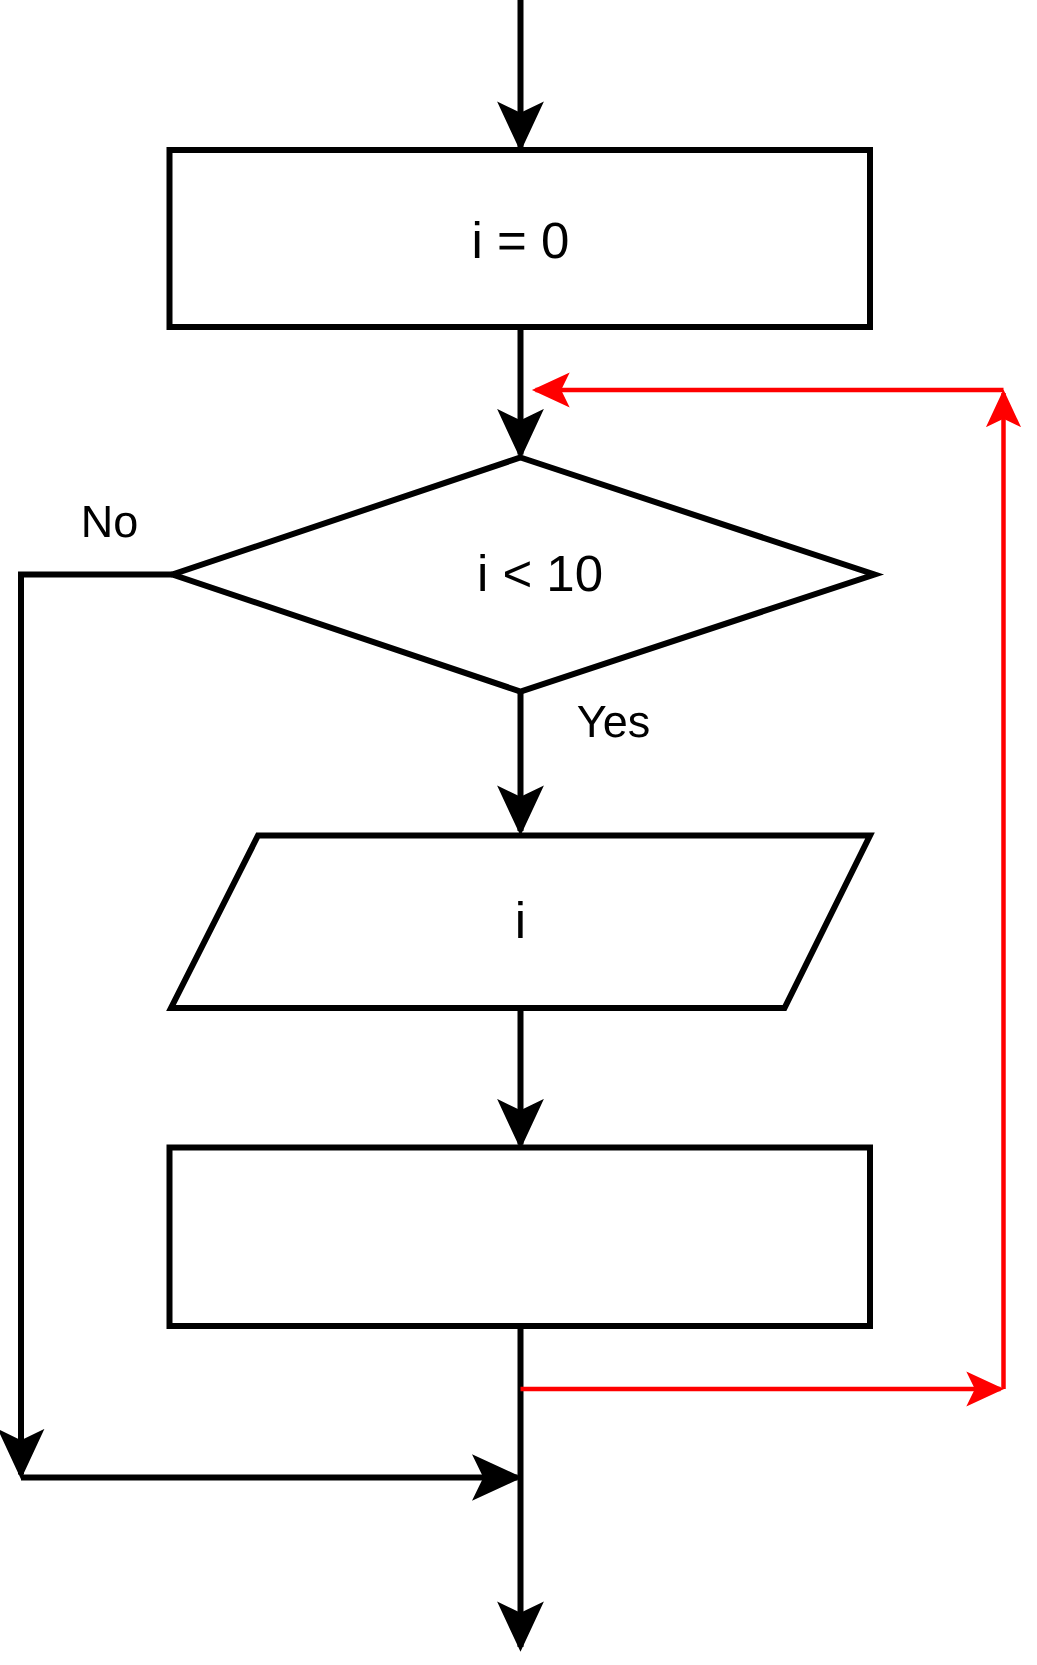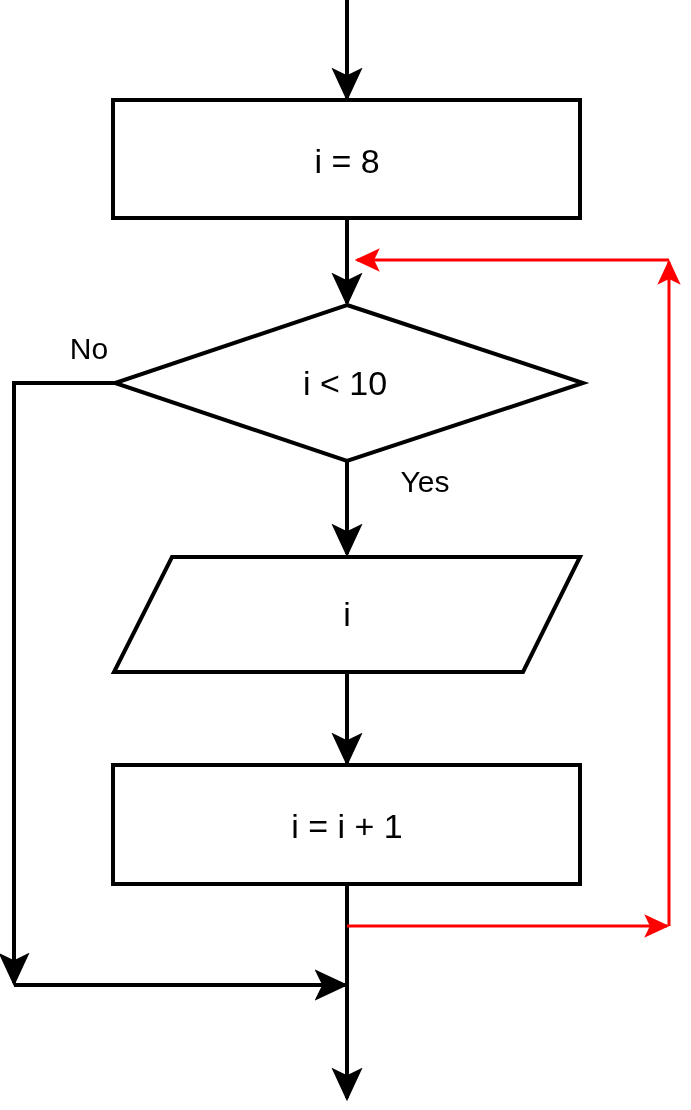--- a/index.html
+++ b/index.html
@@ -33,21 +33,20 @@
     line-height: 1;
   }
   .edge-label {
     position: absolute;
     font-family: "Liberation Sans", sans-serif;
     font-size: 30px;
     color: #000000;
     white-space: nowrap;
     transform: translate(-50%, -50%);
     line-height: 1;
-    margin-left: 16px;
   }
 </style>
 </head>
 <body>
 
 <div id="flowchart-canvas">
 
   <svg id="flow-svg" viewBox="0 0 691 1110">
     <defs>
       <marker id="arrow-black" markerWidth="9" markerHeight="9" refX="7.6" refY="4.5" orient="auto" markerUnits="strokeWidth">
@@ -79,25 +78,24 @@
     <polyline points="115,383 14,383 14,983" fill="none" stroke="#000000" stroke-width="4" marker-end="url(#arrow-black)"></polyline>
     <line x1="14" y1="985" x2="345" y2="985" stroke="#000000" stroke-width="4" marker-end="url(#arrow-black)"></line>
 
     <line x1="347" y1="926" x2="667" y2="926" stroke="#ff0000" stroke-width="3" marker-end="url(#arrow-red)"></line>
 
     <line x1="669" y1="926" x2="669" y2="262" stroke="#ff0000" stroke-width="3" marker-end="url(#arrow-red)"></line>
 
     <line x1="669" y1="260" x2="357" y2="260" stroke="#ff0000" stroke-width="3" marker-end="url(#arrow-red)"></line>
   </svg>
 
-  <div class="node-text" style="left:347px; top:161px;">i = 8</div>
+  <div class="node-text" style="left:347px; top:161px;">i = 0</div>
 
-  <div class="node-text" style="left:345px; top:383px;">i &lt; 10</div>
+  <div class="node-text" style="left:360px; top:383px;">i &lt; 10</div>
 
   <div class="node-text" style="left:347px; top:614px;">i</div>
 
-  <div class="node-text" style="left:347px; top:826px;">i = i + 1</div>
 
   <div class="edge-label" style="left:73px; top:349px;">No</div>
 
   <div class="edge-label" style="left:409px; top:482px;">Yes</div>
 
 </div>
 
 </body></html>

